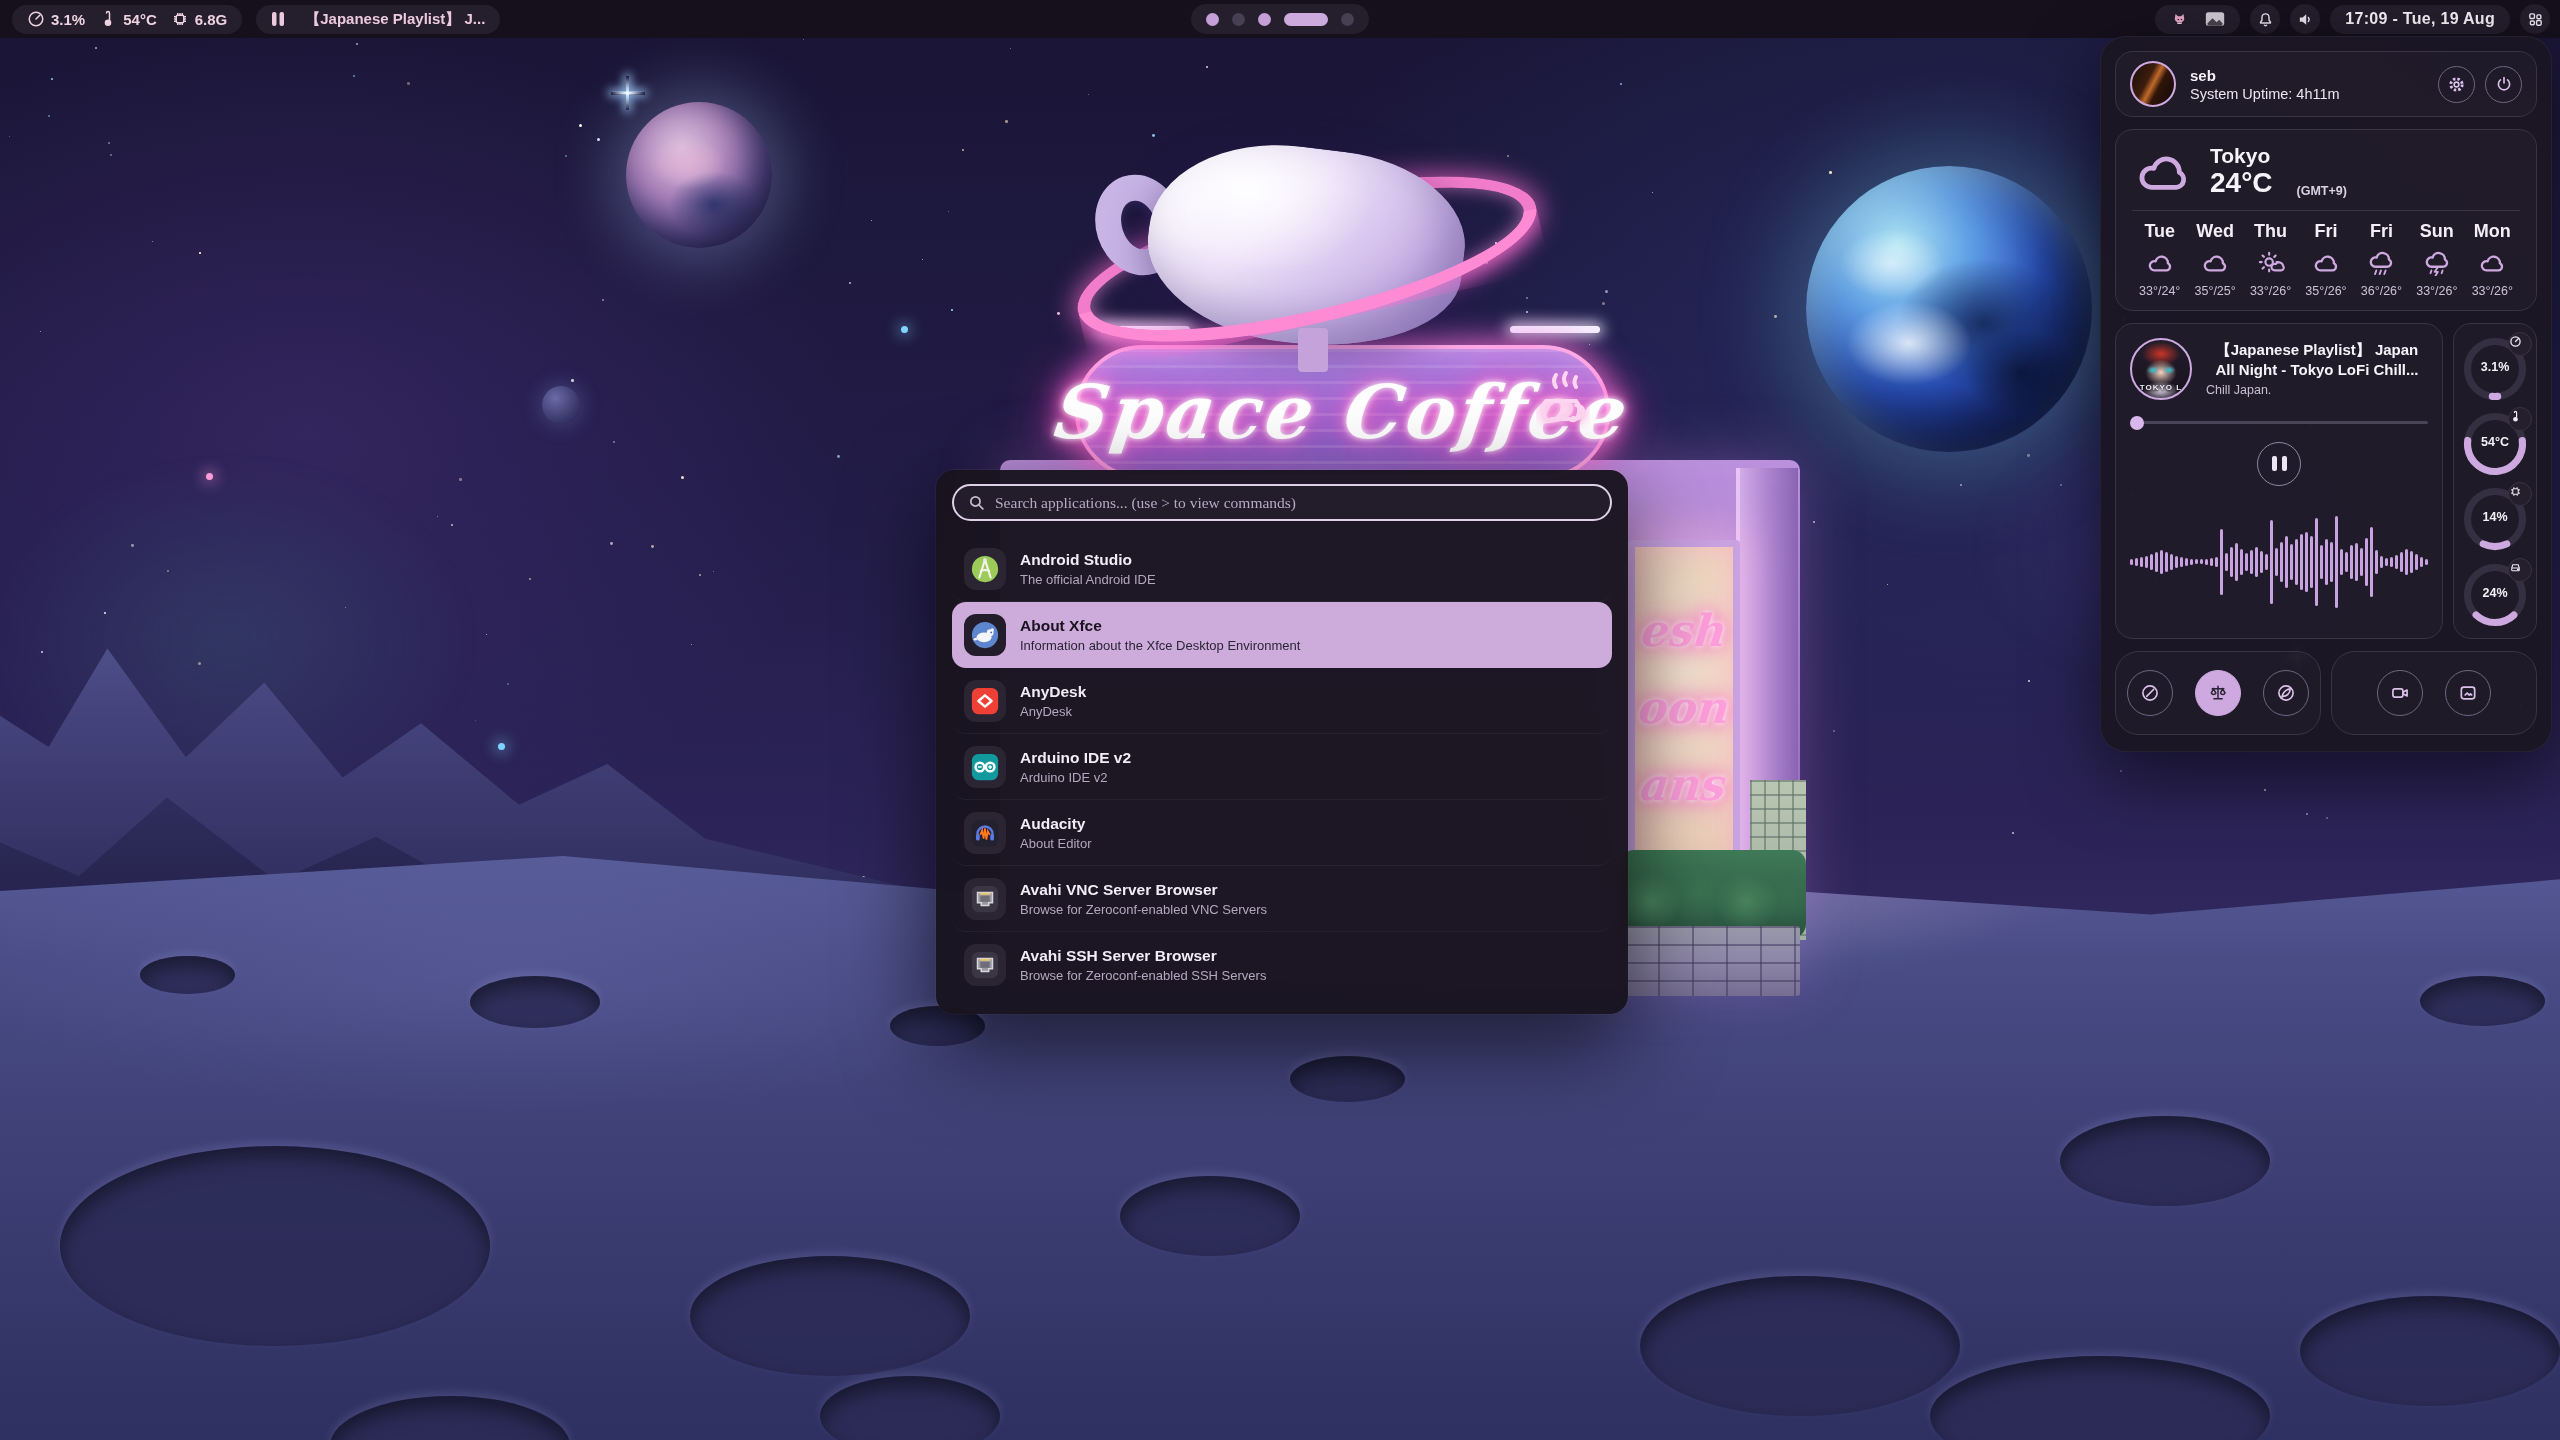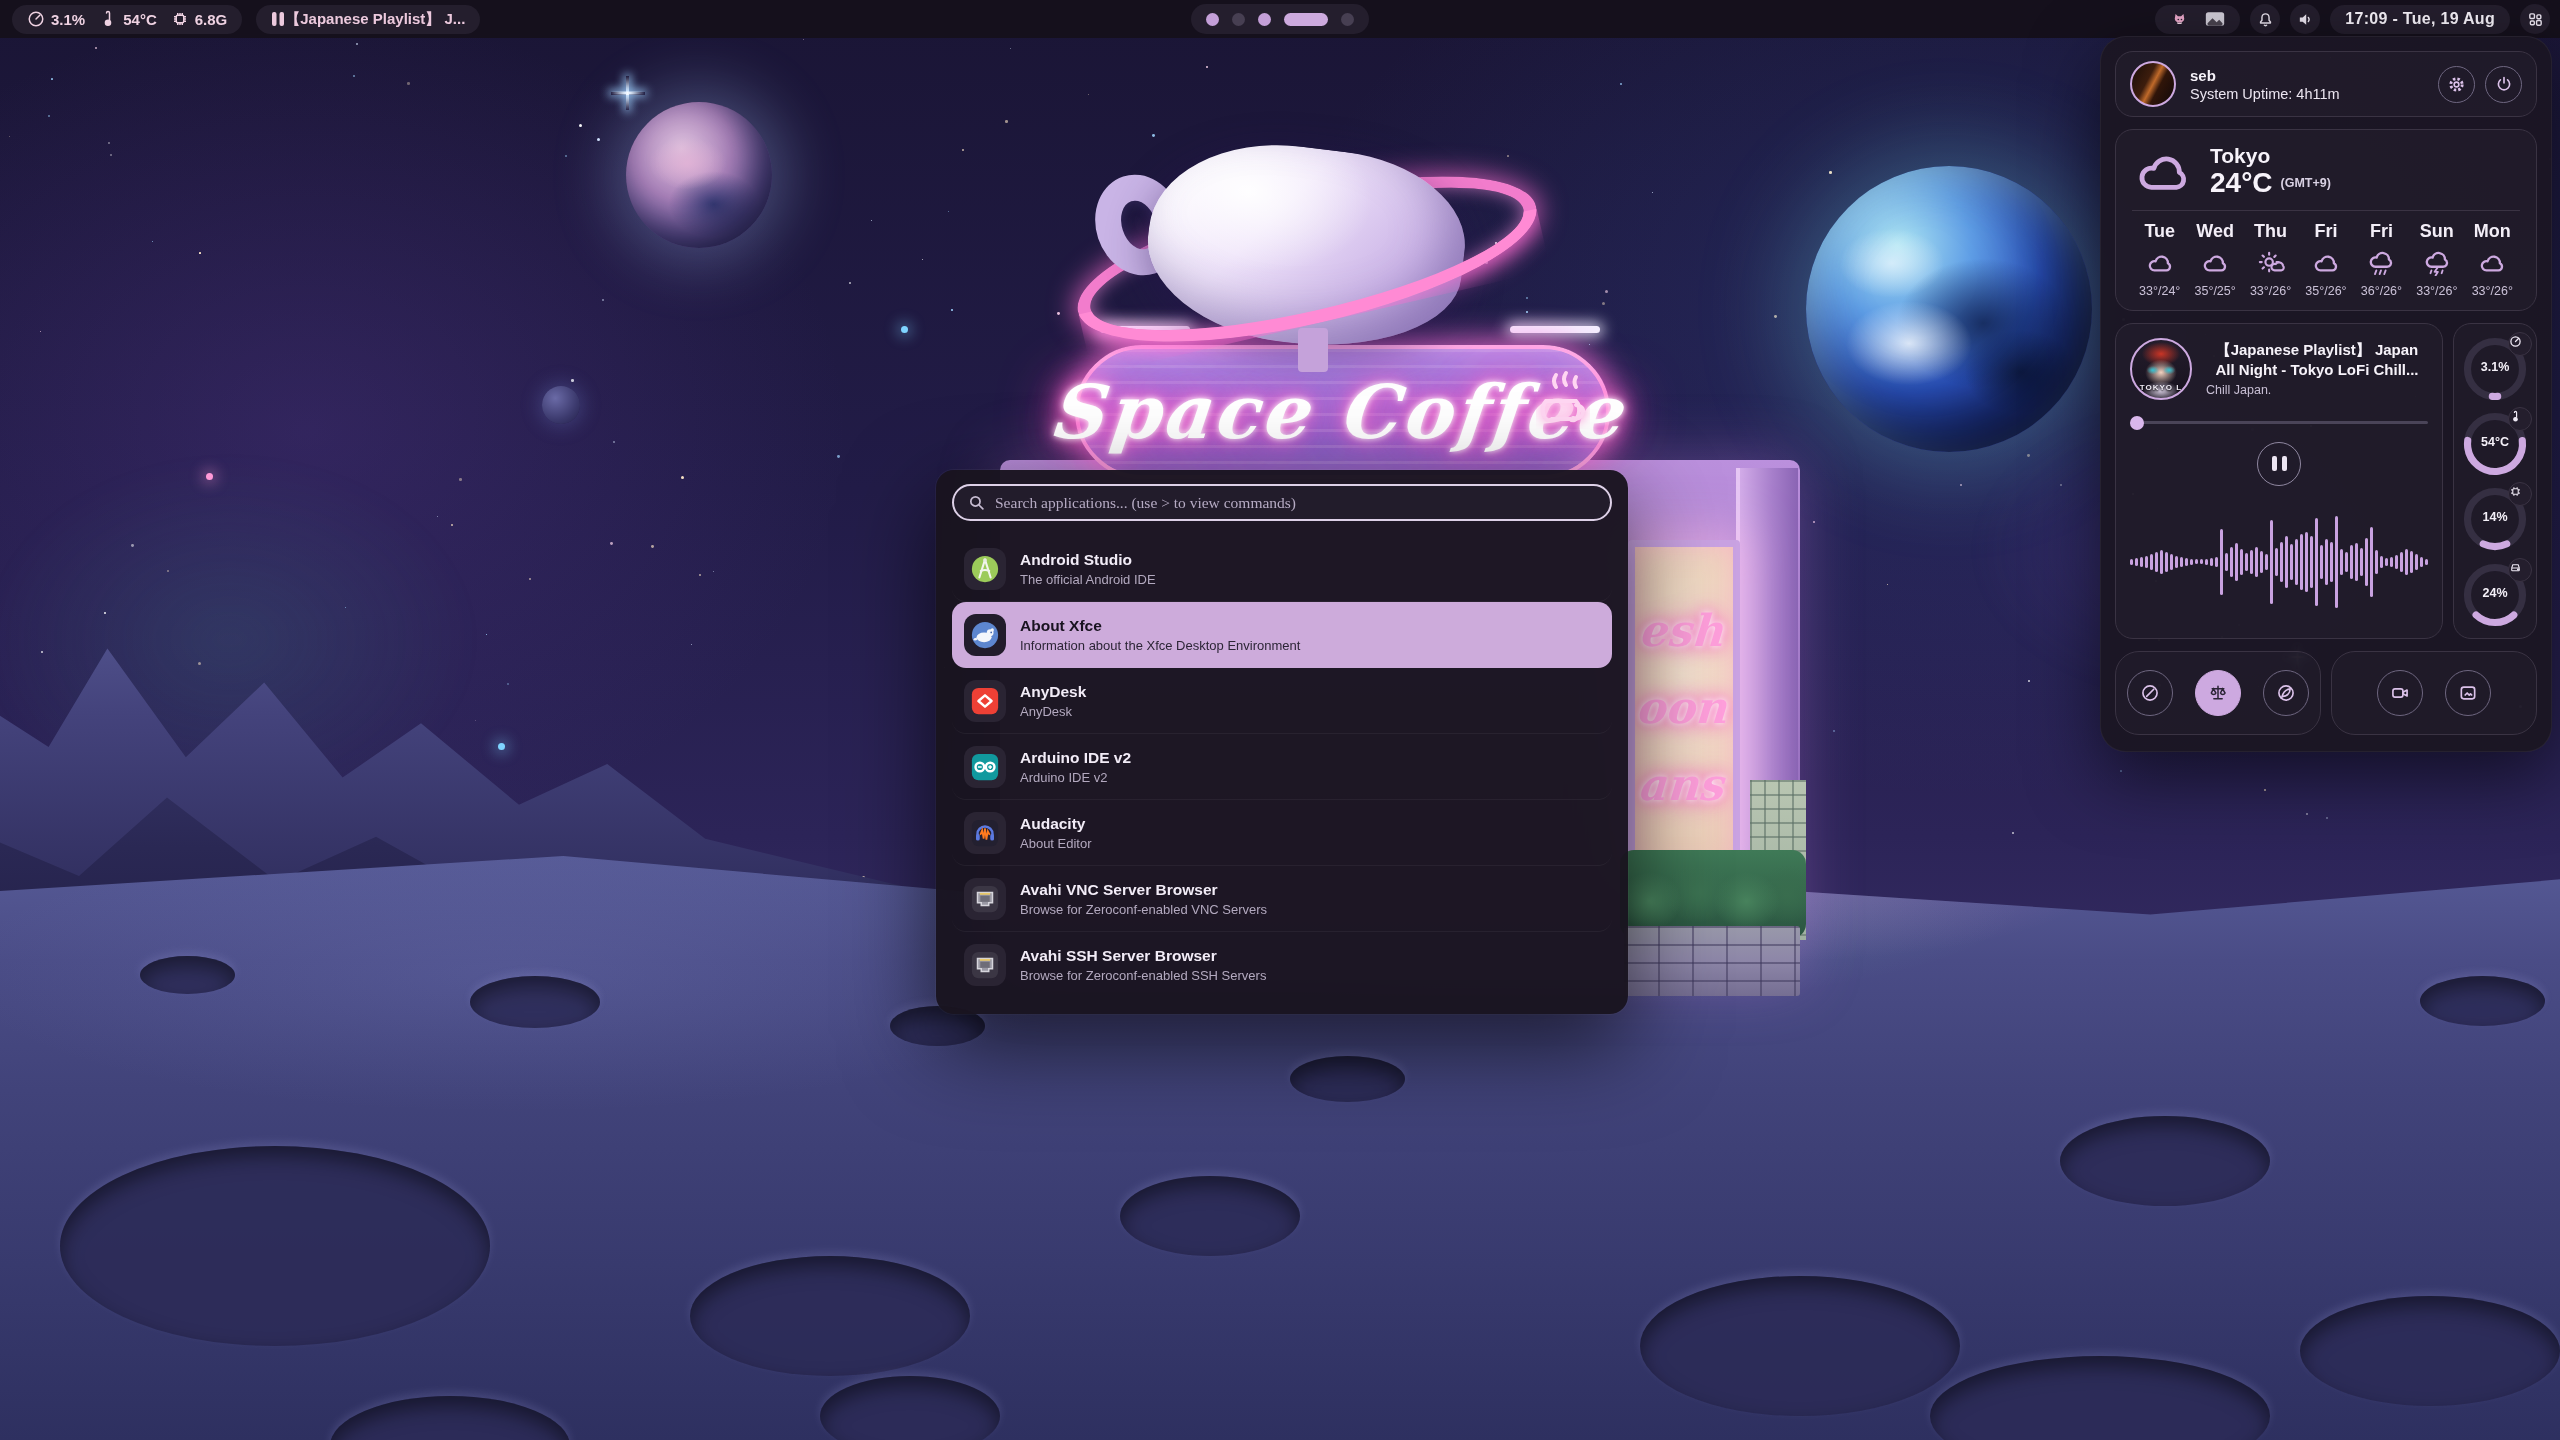--- a/index.html
+++ b/index.html
@@ -127,21 +127,21 @@
     box-shadow:0 0 22px 4px rgba(255,110,210,.75); box-sizing:border-box; }
   .cup-pedestal { position:absolute; left:208px; top:198px; width:30px; height:44px; background:#c5a2da; border-radius:4px; }
 
   
   .topbar { position:absolute; left:0; top:0; width:2560px; height:38px; background:#15101c;
     display:flex; align-items:center; z-index:30; }
   .tb-left { display:flex; align-items:center; gap:14px; margin-left:12px; }
   .pill { height:29px; border-radius:15px; background:#241e2d; display:flex; align-items:center; padding:0 15px; gap:14px; }
   .tb-stat { display:flex; align-items:center; gap:6px; color:#efd2e2; font-size:15px; font-weight:600; }
   .tb-stat svg { display:block; }
-  .tb-playing { color:#ecc9dd; font-size:15px; font-weight:600; display:flex; align-items:center; gap:0; }
+  .tb-playing { color:#ecc9dd; font-size:15px; font-weight:600; display:flex; align-items:center; gap:20px; }
   .tb-center { position:absolute; left:50%; top:4px; transform:translateX(-50%); }
   .ws-pill { height:30px; border-radius:15px; background:#241e2d; display:flex; align-items:center; gap:13px; padding:0 15px; }
   .ws { width:13px; height:13px; border-radius:50%; background:#473f52; }
   .ws.occupied { background:#c49fd8; }
   .ws.current { width:44px; border-radius:8px; background:#cdaade; }
   .tb-right { margin-left:auto; display:flex; align-items:center; gap:10px; margin-right:10px; }
   .tb-circle { width:30px; height:30px; border-radius:50%; background:#241e2d; display:flex; align-items:center; justify-content:center; }
   .tb-clock { color:#f6f2f9; font-size:16px; font-weight:700; letter-spacing:.3px; }
 
   
@@ -178,21 +178,21 @@
   .user-texts { display:flex; flex-direction:column; gap:2px; }
   .user-name { font-size:15px; font-weight:700; color:#f5f1f8; }
   .user-uptime { font-size:14.5px; color:#ece6f1; }
   .round-btn { width:37px; height:37px; border-radius:50%; border:1.5px solid #6e6680; display:flex;
     align-items:center; justify-content:center; }
   .user-actions { margin-left:auto; display:flex; gap:10px; }
 
   .weather-card { padding:14px 16px 12px 16px; }
   .weather-top { display:flex; align-items:center; gap:16px; }
   .weather-city { font-size:21px; font-weight:700; color:#f7f3fa; line-height:1.15; }
-  .weather-temp-row { display:flex; align-items:center; gap:8px; }
+  .weather-temp-row { display:flex; align-items:flex-end; gap:24px; }
   .weather-temp { font-size:28px; font-weight:700; color:#f7f3fa; line-height:1.05; }
   .weather-tz { font-size:12.5px; font-weight:600; color:#d9d1e3; }
   .weather-div { height:1px; background:#3a3343; margin:12px 0 10px 0; }
   .forecast { display:grid; grid-template-columns:repeat(7,1fr); text-align:center; row-gap:4px; }
   .fc-day { font-size:18px; font-weight:700; color:#f3eef7; }
   .fc-icon { height:34px; display:flex; align-items:center; justify-content:center; }
   .fc-temps { font-size:12.5px; color:#cac1d7; }
 
   .mid-row { display:flex; gap:10px; height:316px; }
   .music-card { flex:1; padding:14px; display:flex; flex-direction:column; }

